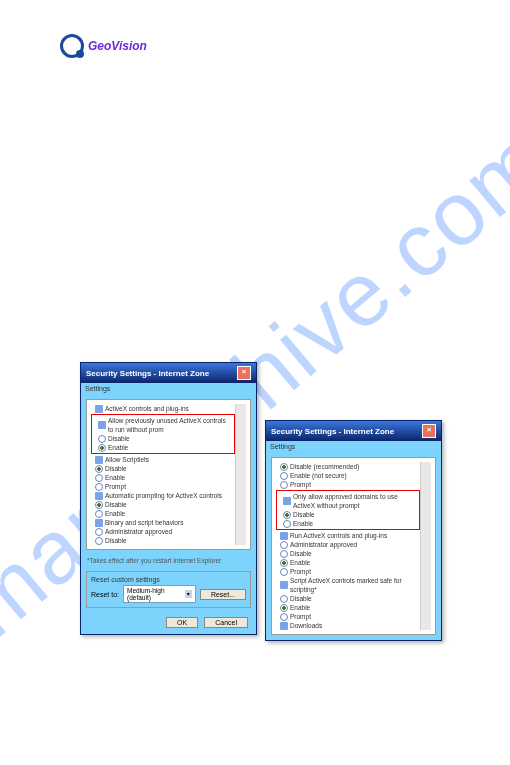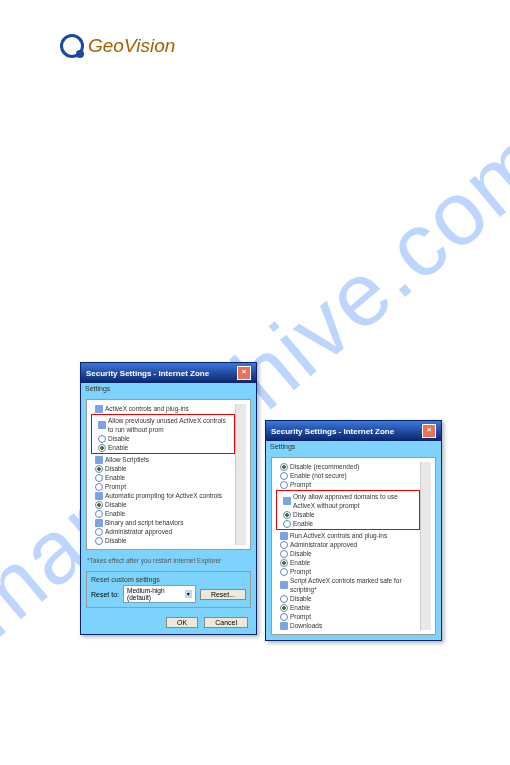--- a/index.html
+++ b/index.html
@@ -1,20 +1,20 @@
 <!DOCTYPE html>
 <html><head>
 <meta charset="utf-8">
 <style>
 body{margin:0;padding:0;width:510px;height:765px;background:#fff;font-family:Arial,sans-serif;position:relative;overflow:hidden}
 .watermark{position:absolute;left:50%;top:50%;transform:translate(-50%,-50%) rotate(-40deg);font-size:90px;font-weight:400;color:rgba(68,138,255,0.35);white-space:nowrap;letter-spacing:2px;z-index:1;pointer-events:none}
 .logo{position:absolute;left:60px;top:34px;display:flex;align-items:center;gap:4px}
 .logo-icon{width:18px;height:18px;border:3px solid #1b4a9c;border-radius:50%;position:relative}
 .logo-icon::after{content:"";position:absolute;right:-3px;bottom:-3px;width:8px;height:8px;background:#1b4a9c;border-radius:50%}
-.logo-text{font-weight:normal;font-size:19px;color:#a16207;font-style:italic}
+.logo-text{font-weight:bold;font-size:12px;color:#6d28d9;font-style:italic}
 .dialog{position:absolute;background:#7dd3fc;border:1px solid #0a246a;box-shadow:2px 2px 4px rgba(0,0,0,0.3);font-size:7px;z-index:2}
 .dialog1{left:80px;top:362px;width:175px}
 .dialog2{left:265px;top:420px;width:175px}
 .titlebar{background:linear-gradient(to bottom,#3b77dd,#0a246a);color:#fff;padding:3px 5px;font-size:8px;font-weight:bold;display:flex;justify-content:space-between;align-items:center}
 .close-btn{width:12px;height:12px;background:#e8725a;border:1px solid #fff;color:#fff;font-size:8px;line-height:10px;text-align:center;font-weight:bold}
 .fieldset{border:1px solid #9a9a9a;margin:5px;padding:4px;background:#fff}
 .fieldset-label{font-size:7px;color:#333;margin-bottom:2px}
 .redbox{border:1.5px solid #e00;padding:1px 2px;margin:1px 0}
 .opt{display:flex;align-items:center;gap:2px;padding:0 4px;font-size:6.5px;color:#333;line-height:9px}
 .radio{width:6px;height:6px;border:1px solid #6b86b8;border-radius:50%;flex-shrink:0}

